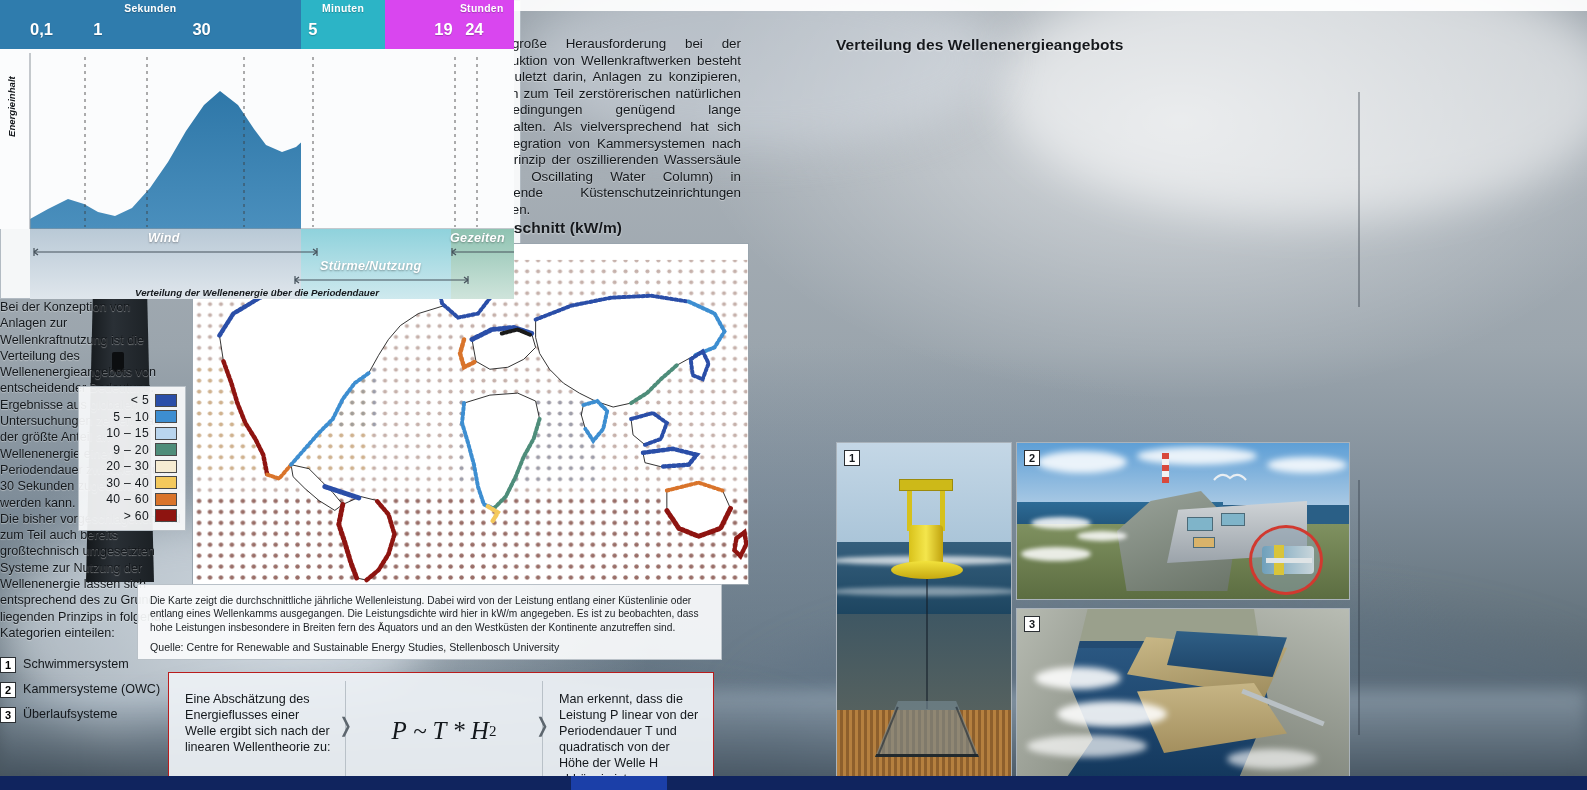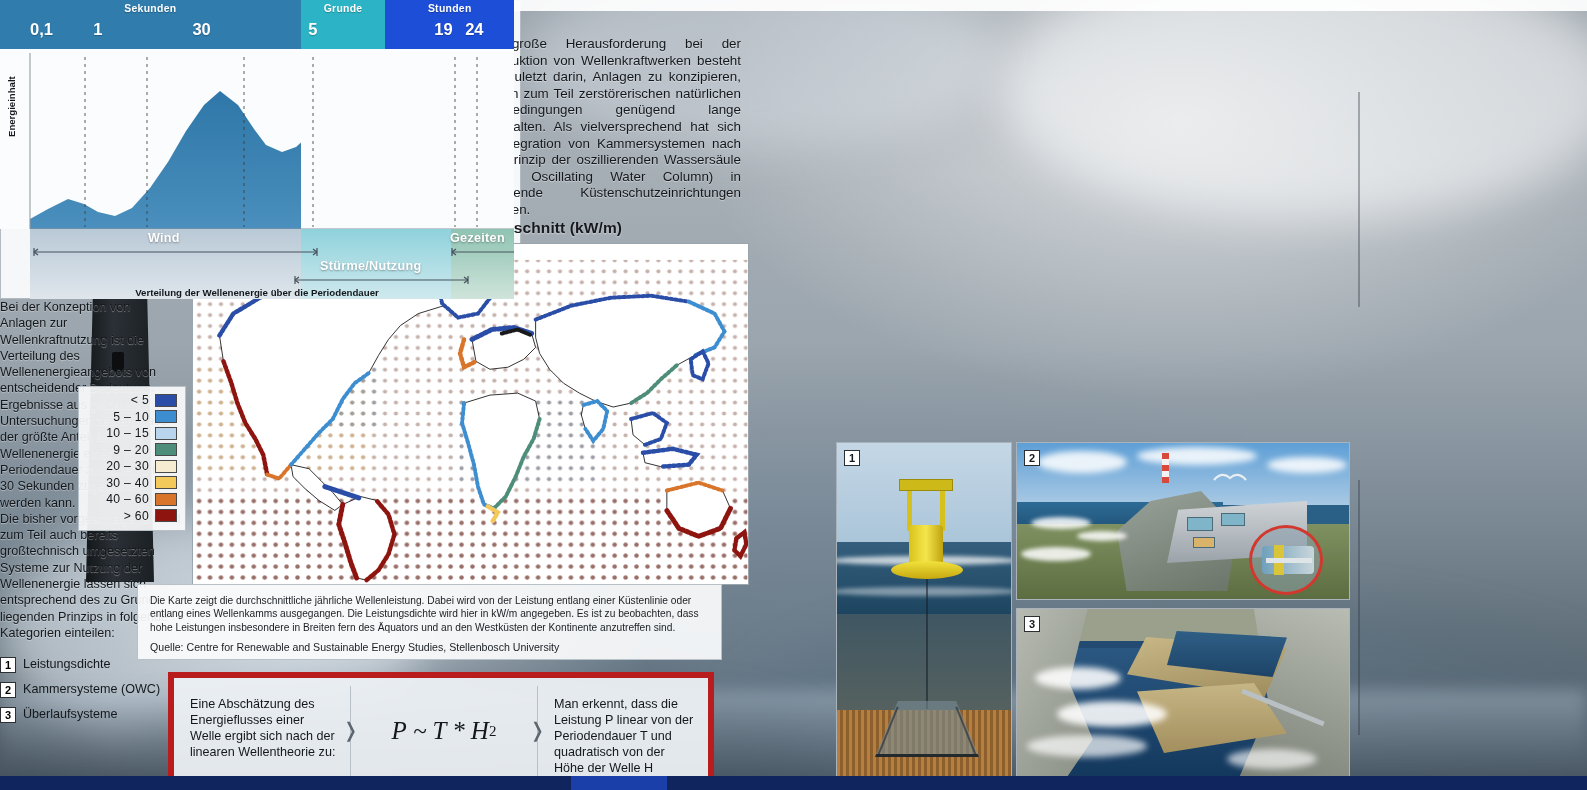--- a/index.html
+++ b/index.html
@@ -80,36 +80,36 @@
   .lglab{font-size:12.2px;color:#14181c;margin-right:6px;letter-spacing:.3px;white-space:nowrap;}
   .lgsw{width:22px;height:13px;border:1px solid #4a4a4a;}
 
   
   #mapcap{left:137px;top:584px;width:585px;height:76px;background:rgba(250,251,252,.93);border:1px solid #b9c1c8;
           padding:9px 12px 8px 12px;}
   #mapcap .t{font-size:10.2px;line-height:13.3px;color:#1a1e22;}
   #mapcap .src{font-size:10.6px;color:#1a1e22;margin-top:7px;}
 
   
-  #fstrip{left:168px;top:672px;width:546px;height:118px;background:rgba(236,240,244,.94);border:6px solid #b91c1c;display:flex;}
+  #fstrip{left:168px;top:672px;width:546px;height:118px;background:rgba(236,240,244,.94);border:1px solid #b91c1c;display:flex;}
   .fcell{position:relative;padding:18px 14px 0 16px;font-size:12.6px;line-height:16px;color:#14181c;}
   .fdiv{width:1px;background:#b9c1c8;margin:8px 0;}
   .fchev{position:absolute;right:-9px;top:44px;font-size:20px;color:#5d666e;font-family:"Liberation Serif",serif;}
   .formula{flex:1;display:flex;align-items:center;justify-content:center;
     font-family:"Liberation Serif",serif;font-size:25px;font-style:italic;color:#14181c;}
   .formula sup{font-size:15px;font-style:normal;}
 
   
   #chartcard{left:836px;top:58px;width:521px;height:299px;background:rgba(250,251,252,.95);border:1px solid #b2bbc3;}
   #spechead{position:absolute;left:0;top:0;width:514px;height:49px;display:flex;}
   .seg{position:relative;color:#fff;}
   .seg .nm{position:absolute;top:3px;width:100%;text-align:center;font-size:10.4px;font-weight:bold;letter-spacing:.3px;
            text-shadow:0 1px 1px rgba(0,0,0,.25);}
   .seg .tick{position:absolute;top:20px;font-size:16.5px;font-weight:bold;text-shadow:0 1px 1px rgba(0,0,0,.25);}
-  #plot{position:absolute;left:0;top:49px;width:514px;height:250px;}
+  #plot{position:absolute;left:0;top:49px;width:514px;height:250px;font-style:italic;}
   #plotsvg{position:absolute;left:0;top:0;}
   .ylab{position:absolute;left:6px;top:88px;font-size:9.6px;font-weight:bold;color:#14181c;
         transform:rotate(-90deg);transform-origin:left top;white-space:nowrap;}
   .bandlab{position:absolute;color:#fff;font-size:12.6px;font-weight:bold;letter-spacing:.3px;
            text-shadow:0 1px 2px rgba(0,0,0,.35);}
   .xcap{position:absolute;width:514px;text-align:center;font-size:9.7px;font-weight:bold;color:#14181c;}
 
   
   #mechhead{left:836px;top:413px;}
   .imgbox{position:absolute;border:1px solid #aab3bb;overflow:hidden;}
@@ -371,35 +371,36 @@
       <span>H</span>
       <sup>2</sup>
     </div>
     <div class="fdiv"></div>
     <div class="fcell" style="width:170px;">
       <span class="fchev" style="left:-9px;right:auto;">❭</span>
       <span>Man erkennt, dass die Leistung P linear von der Periodendauer T und quadratisch von der Höhe der Welle H abhängig ist.</span>
     </div>
   </div>
 
+  <h2 class="sect" style="position:absolute;left:836px;top:36px;">Verteilung des Wellenenergieangebots</h2>
 
   <div id="chartcard">
 
     <div id="spechead">
       <div class="seg" style="width:58.5%;background:#2f7cad;">
         <span class="nm">Sekunden</span>
         <span class="tick" style="left:10%;">0,1</span>
         <span class="tick" style="left:31%;">1</span>
         <span class="tick" style="left:64%;">30</span>
       </div>
       <div class="seg" style="width:16.5%;background:#2cb4c6;">
-        <span class="nm">Grunde</span>
+        <span class="nm">Minuten</span>
         <span class="tick" style="left:9%;">5</span>
       </div>
-      <div class="seg" style="width:25%;background:#1d4ed8;">
+      <div class="seg" style="width:25%;background:#d946ef;padding-left:32px;">
         <span class="nm">Stunden</span>
         <span class="tick" style="left:38%;">19</span>
         <span class="tick" style="left:62%;">24</span>
       </div>
     </div>
 
     <div id="plot">
       <svg id="plotsvg" width="514" height="250" viewBox="0 0 514 250" xmlns="http://www.w3.org/2000/svg">
         <defs>
           <linearGradient id="gWind" x1="0" y1="0" x2="0" y2="1">
@@ -551,21 +552,21 @@
     <div class="i3-wave" style="left:210px;top:140px;width:90px;height:20px;opacity:.75;"></div>
     <div class="numtag">3</div>
   </div>
 
   <div class="leftrule" style="top:480px;height:255px;"></div>
   <div id="rtext2">
     <div class="rt">Die bisher vorgeschlagenen und zum Teil auch bereits großtechnisch umgesetzten Systeme zur Nutzung der Wellenenergie lassen sich entsprechend des zu Grunde liegenden Prinzips in folgende Kategorien einteilen:</div>
     <div class="catlist">
       <div class="catrow">
         <span class="catnum">1</span>
-        <span class="cattxt">Leistungsdichte</span>
+        <span class="cattxt">Schwimmersystem</span>
       </div>
       <div class="catrow">
         <span class="catnum">2</span>
         <span class="cattxt">Kammersysteme (OWC)</span>
       </div>
       <div class="catrow">
         <span class="catnum">3</span>
         <span class="cattxt">Überlaufsysteme</span>
       </div>
     </div>

